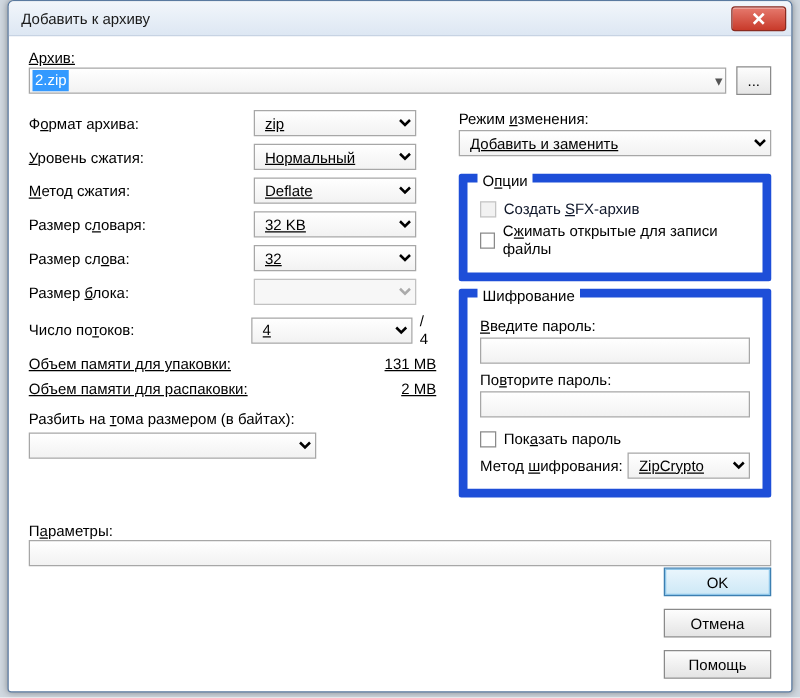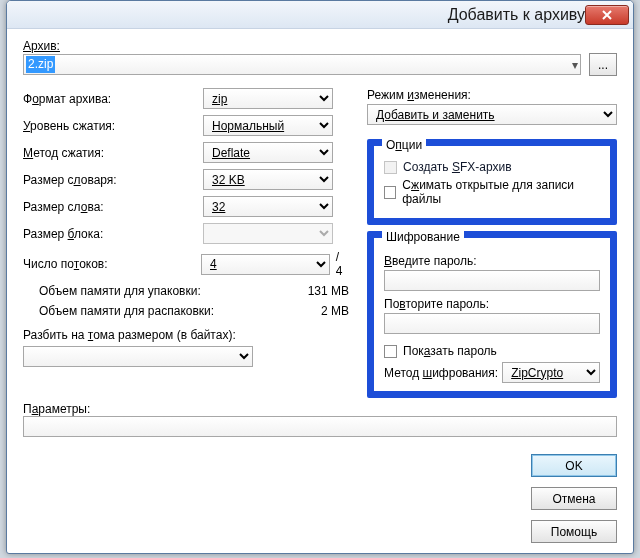--- a/index.html
+++ b/index.html
@@ -24,21 +24,21 @@
     overflow: hidden;
   }
   .titlebar {
     height: 28px;
     background: linear-gradient(#f2f6fb, #dde7f3);
     border-bottom: 1px solid #c7d3e3;
     display: flex; align-items: center;
     padding: 0 4px 0 10px;
     color: #1a1a1a;
   }
-  .titlebar .title { flex: 1; font-size: 16px; text-align: right; }
+  .titlebar .title { flex: 1; font-size: 12px; }
   .close-btn {
     width: 44px; height: 20px;
     background: linear-gradient(#e67a6e, #c83a2a);
     border: 1px solid #8a2b20;
     border-radius: 3px;
     display: flex; align-items: center; justify-content: center;
     color: #fff;
     box-shadow: inset 0 1px 0 rgba(255,255,255,.4);
     cursor: default;
   }
@@ -66,21 +66,21 @@
     background: linear-gradient(#fdfdfd,#e6e6e6);
     display:flex; align-items:center; justify-content:center;
     cursor: default;
   }
   .cols { display:flex; gap:18px; }
   .col-left { width: 326px; }
   .col-right { flex:1; }
   .sel { width: 130px; }
   .sel-dis { width:130px; color:#888; background:#f4f4f4; }
   .threads-suffix { margin-left:6px; }
-  .mem-row { display:flex; margin:6px 0 2px 16px; }
+  .mem-row { display:flex; margin:6px 0 2px 0;text-decoration:underline; }
   .mem-row .mlbl { flex:1; }
   .mem-row .mval { text-align:right; width:60px; }
   .group {
     border: 7px solid #1d4ed8;
     border-radius: 2px;
     padding: 10px 10px 8px 10px;
     margin: 6px 0 4px 0;
     position: relative;
   }
   .group > .glegend {
@@ -230,21 +230,21 @@
             <span class="chk-lbl"><span>Пок</span><span class="u">а</span><span>зать пароль</span></span>
           </div>
           <div class="enc-method">
             <span><span>Метод </span><span class="u">ш</span><span>ифрования:</span></span>
             <select style="flex:1;"><option>ZipCrypto</option></select>
           </div>
         </div>
       </div>
     </div>
 
-    <div style="margin-top:0;"><span>П</span><span class="u">а</span><span>раметры:</span></div>
+    <div style="margin-top:16px;"><span>П</span><span class="u">а</span><span>раметры:</span></div>
     <input class="txt-full params-input" type="text" style="">
 
     <div class="btnbar">
       <div class="btn default">
           <span>OK</span>
         </div>
       <div class="btn">
           <span>Отмена</span>
         </div>
       <div class="btn">

